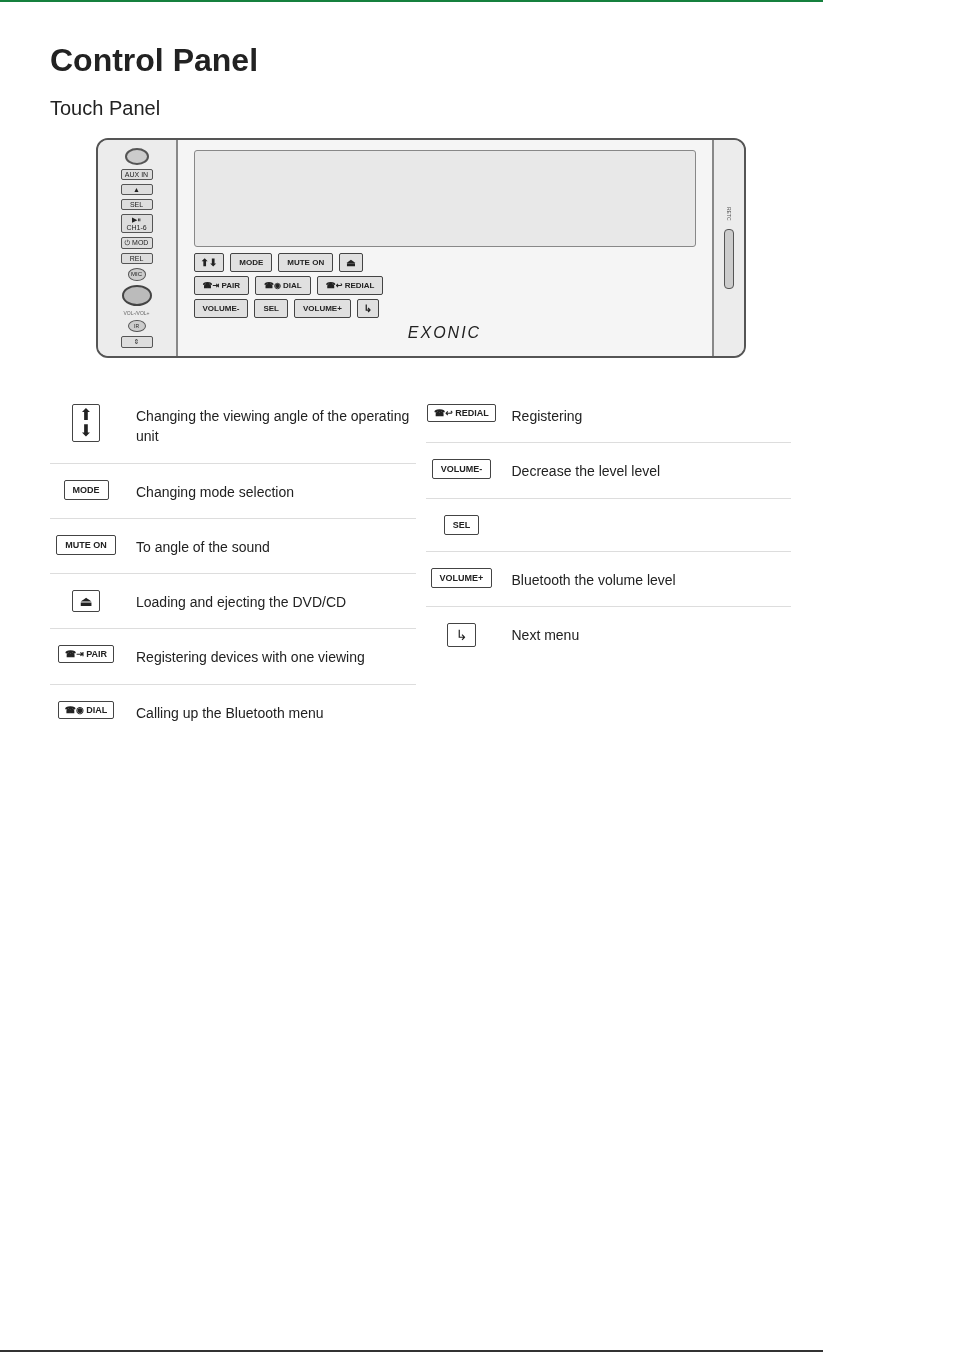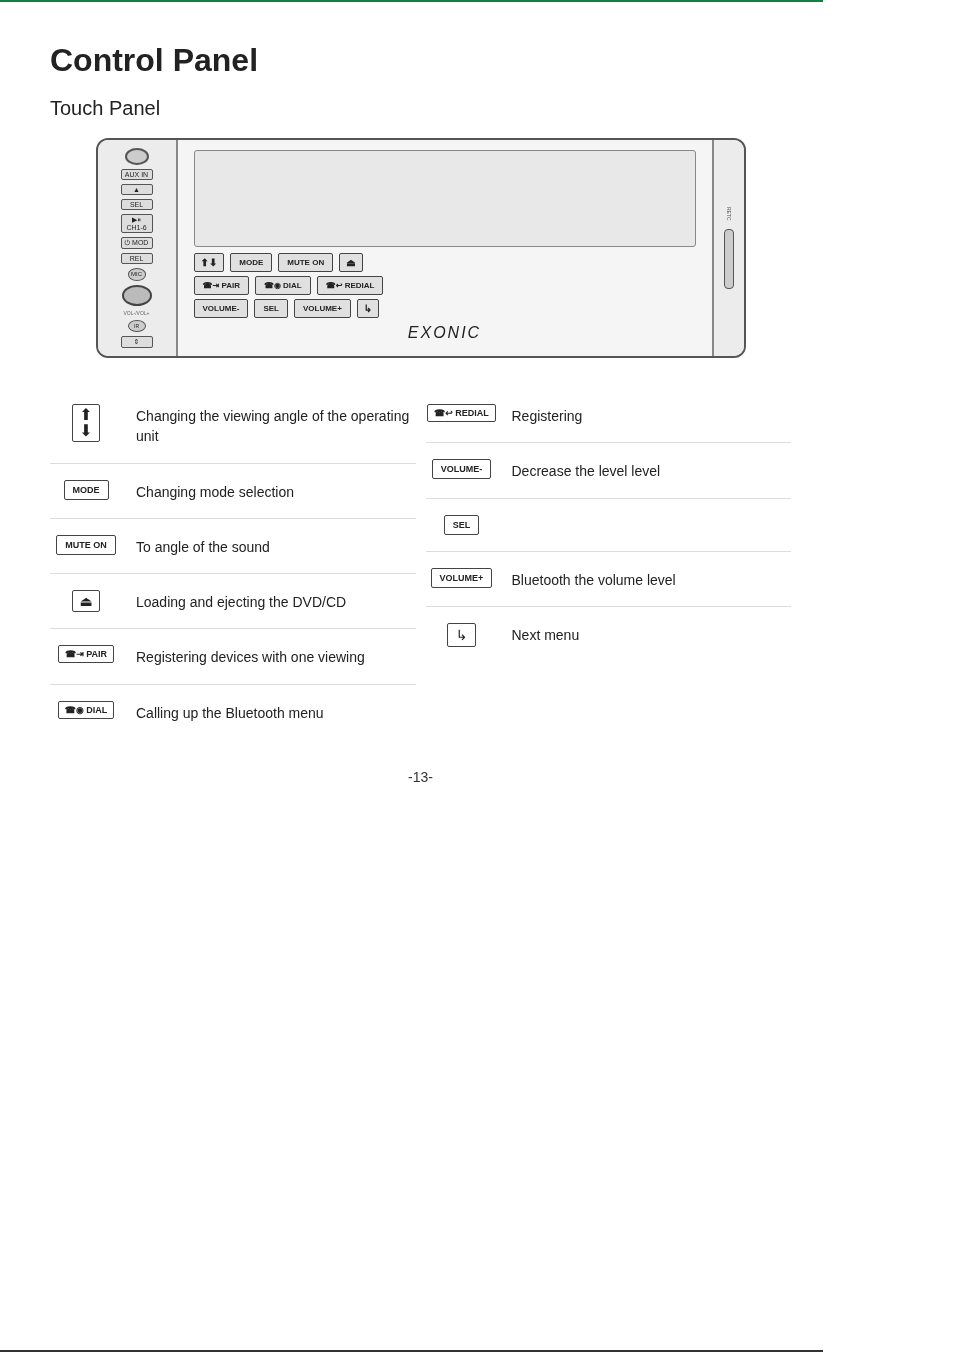--- a/index.html
+++ b/index.html
@@ -381,14 +381,13 @@
           <div class="tsk-item-key">
             <span class="arrow-icon">↳</span>
           </div>
           <div class="tsk-item-desc">Next menu</div>
         </div>
 
       </div>
     </div>
   </div>
 
-  <div class="page-number">-13-</div>
 </div>
 
 </body></html>

